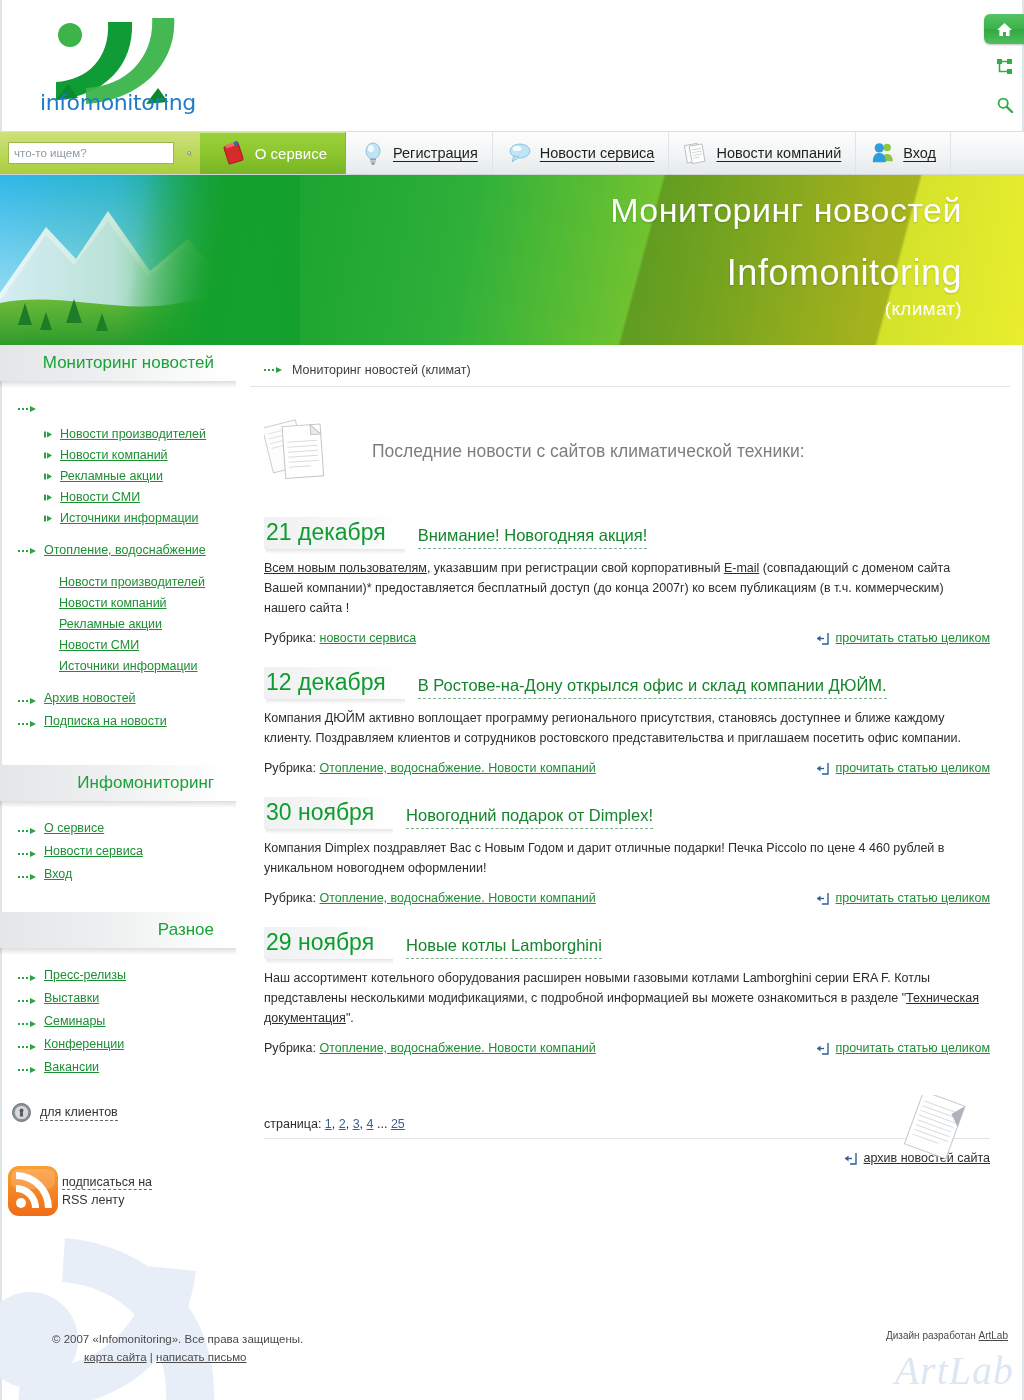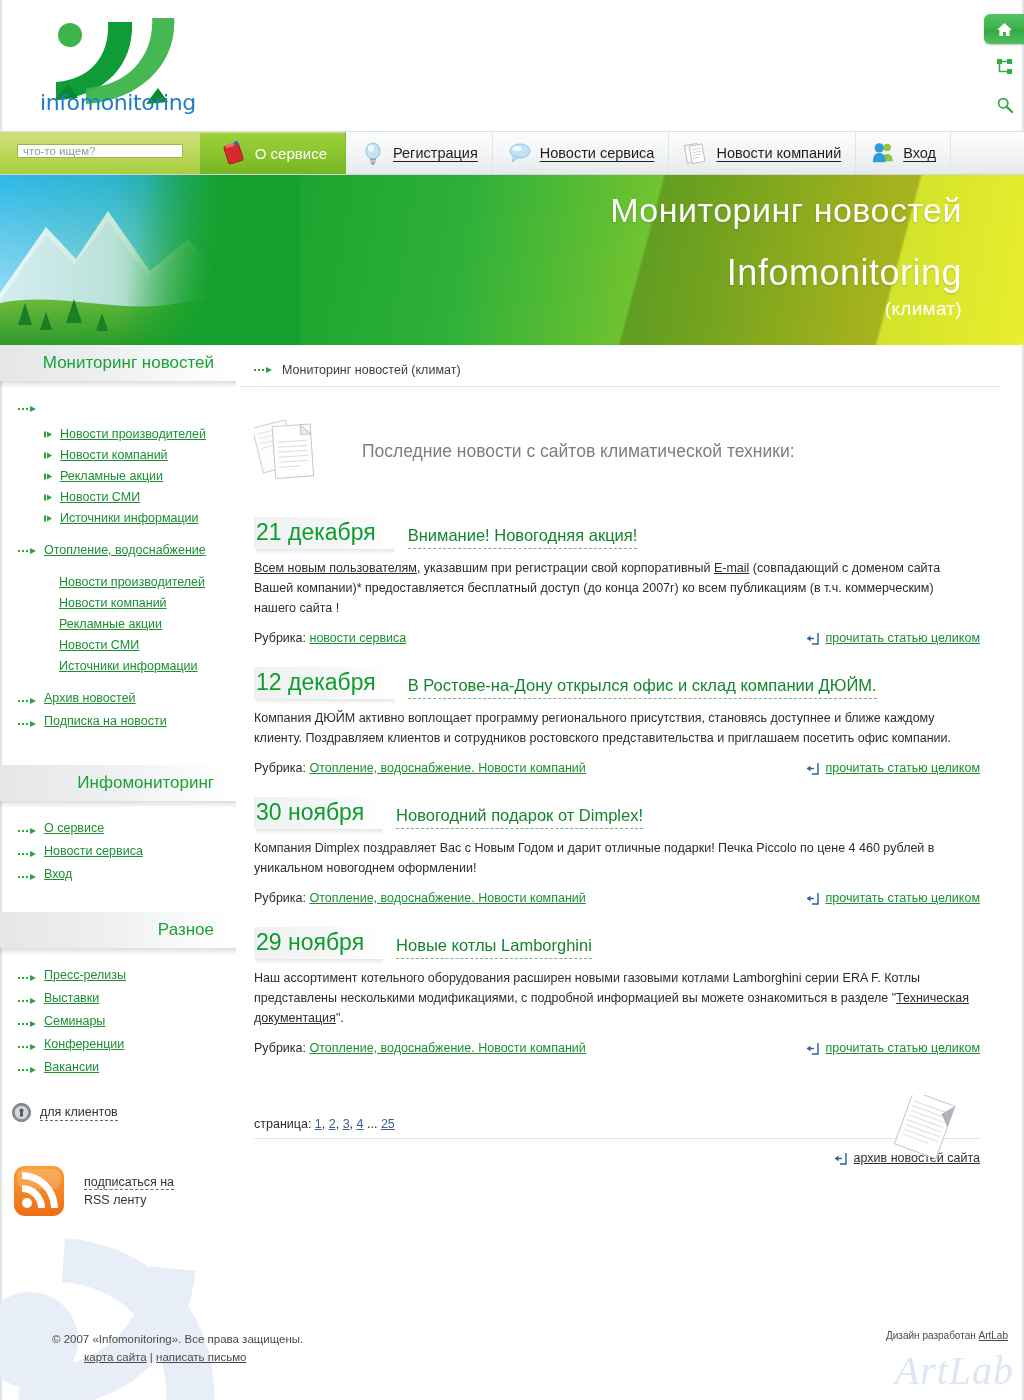--- a/index.html
+++ b/index.html
@@ -53,23 +53,22 @@
   .rail-find { top:94px; }
 
   
   #navbar {
     position:absolute; left:0; top:131px; width:1024px; height:44px;
     background:linear-gradient(to bottom,#fdfdfd 0%,#f2f4f5 55%,#e6eaec 100%);
     border-top:1px solid #d8dee2; border-bottom:1px solid #cfd6da;
     display:flex; align-items:stretch; z-index:4;
   }
   .search-cell {
-    width:200px; display:flex; align-items:center; gap:13px; padding:12px 8px;
+    width:200px; display:flex; align-items:center; gap:13px; padding:0 8px;
     background:linear-gradient(to bottom,#cfe07a 0%,#bcd85c 50%,#a9cd3f 100%);
-    flex-direction:column;
   }
   .search-input {
     flex:1; height:22px; border:1px solid #9fb64f; background:#fff;
     font-family:"Liberation Sans", sans-serif; font-size:11.5px; color:#7e8a96;
     padding:0 5px; outline:none;
   }
   .search-input::placeholder { color:#8f9aa5; }
   .nav-item {
     display:flex; align-items:center; gap:7px; padding:0 14px;
     border-right:1px solid #dfe4e7;
@@ -132,26 +131,26 @@
   .side-l2.noico { padding-left:59px; }
   .bullet-ico { flex:0 0 9px; }
   .side-gap { height:10px; }
   .side-misc { display:flex; align-items:center; gap:6px; padding:3px 10px 3px 18px; }
 
   .clients-row { display:flex; align-items:center; gap:9px; padding:20px 0 0 12px; }
   .clients-row span {
     font-size:12.5px; color:#333;
     border-bottom:1px dashed #6b6b6b; padding-bottom:1px; cursor:pointer;
   }
-  .rss-row { display:flex; align-items:center; gap:18px; padding:42px 0 0 12px; }
+  .rss-row { display:flex; align-items:center; gap:2px; padding:42px 0 0 6px; }
   .rss-txt { font-size:12.5px; color:#333; line-height:18px; }
   .rss-txt u { text-decoration:none; border-bottom:1px dashed #6b6b6b; }
 
   
-  #main { position:absolute; left:240px; top:0; width:760px; }
+  #main { position:absolute; left:250px; top:0; width:760px; }
   .crumb { display:flex; align-items:center; gap:8px; padding:18px 0 9px 14px;
            border-bottom:1px solid #e2e5e7; }
   .crumb span { font-size:12.5px; color:#3d3d3d; }
 
   .intro { display:flex; align-items:center; gap:14px; padding:26px 0 6px 14px; }
   .intro h2 { margin:16px; font-size:17.5px; font-weight:400; color:#7b7f82; }
 
   .news { padding:22px 0 0 14px; }
   .news-head { display:flex; align-items:flex-end; gap:18px; }
   .news-date {

